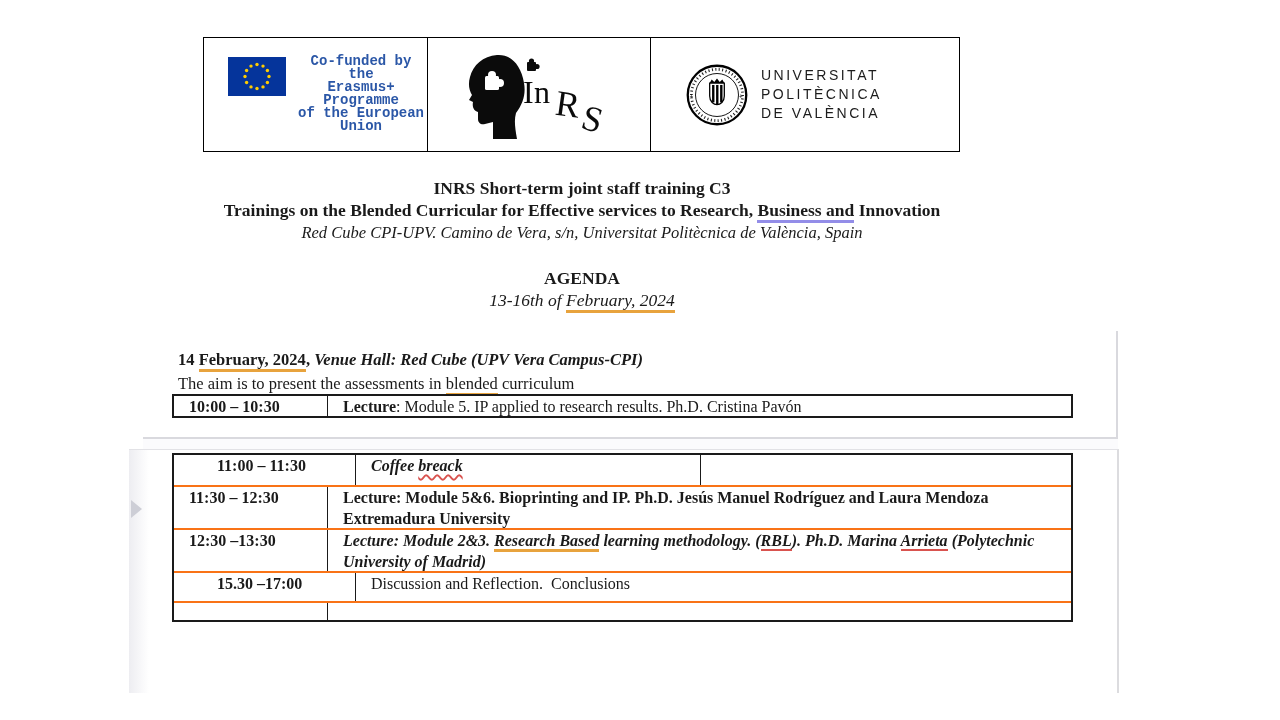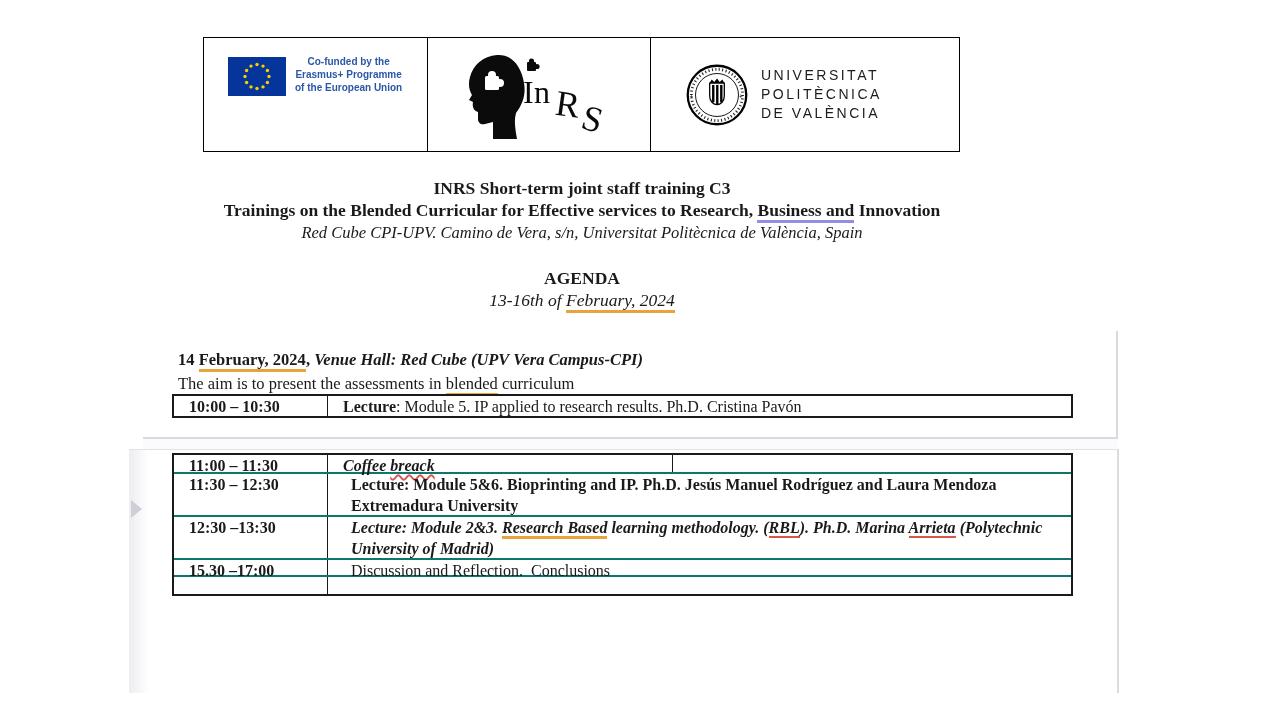--- a/index.html
+++ b/index.html
@@ -19,22 +19,22 @@
          border-left:11px solid #cdced6;}
 
   
   #banner{position:absolute;left:203px;top:37px;width:757px;height:115px;
           border:1.5px solid #000;display:flex;box-sizing:border-box;background:#fff;}
   .banner-cell{box-sizing:border-box;height:100%;}
   #cell-eu{width:224px;border-right:1px solid #000;display:flex;align-items:flex-start;padding:17px 0 0 24px;}
   #cell-inrs{width:223px;border-right:1px solid #000;display:flex;align-items:center;justify-content:center;}
   #cell-upv{width:306px;display:flex;align-items:center;padding-left:34px;}
   #eu-flag{width:58px;height:39px;flex:0 0 auto;margin-top:2px;}
-  #eu-text{margin-left:9px;font-family:Liberation Sans, sans-serif;
-           font-size:10px;line-height:13px;color:#2b57a7;text-align:center;font-weight:bold;}
+  #eu-text{margin-left:9px;font-family:Liberation Mono, monospace;
+           font-size:14px;line-height:13px;color:#2b57a7;text-align:center;font-weight:bold;}
   #upv-text{margin-left:12px;font-family:"Liberation Sans","DejaVu Sans",sans-serif;
             font-size:14px;line-height:19px;letter-spacing:2.5px;color:#1c1c1c;font-weight:400;}
 
   
   .centerline{position:absolute;left:82px;width:1000px;text-align:center;white-space:pre-wrap;}
   #title1{top:178px;font-weight:bold;font-size:17.5px;}
   #title2{top:200px;font-weight:bold;font-size:17.5px;}
   #title3{top:223px;font-style:italic;font-size:16.5px;}
   #agenda{top:268px;font-weight:bold;font-size:17.5px;}
   #dates{top:290px;font-style:italic;font-size:17.5px;}
@@ -48,26 +48,26 @@
   .u-purple{border-bottom:3px solid #938DE8;}
   .u-red{border-bottom:2px solid #D9534F;}
   .u-redwavy{text-decoration:underline wavy #D9534F 1.5px;text-underline-offset:3px;}
 
   
   .agtable{position:absolute;left:172px;width:901px;border:2px solid #1a1a1a;
            box-sizing:border-box;background:transparent;}
   #table1{top:394px;}
   #table2{top:453px;}
   .trow{display:flex;box-sizing:border-box;}
-  .trow + .trow{border-top:2px solid #0f766e;gap:8px;}
+  .trow + .trow{border-top:2px solid #f97316;}
   .tcell{box-sizing:border-box;padding:0px 6px 0 7px;font-size:16px;line-height:21px;white-space:pre-wrap;margin-left:8px;}
   .timecol{width:146px;flex:0 0 auto;border-right:1.5px solid #1a1a1a;font-weight:bold;}
   .desccol{flex:1;}
   .midcol{width:337px;flex:0 0 auto;border-right:1.5px solid #1a1a1a;}
-  .h24{height:17px;} .h45{height:43px;} .h44{height:42px;} .h21{height:19px;}
+  .h24{height:30px;padding-left:28px;} .h45{height:43px;} .h44{height:42px;} .h21{height:19px;}
   #table1 .trow{height:20px;}
 </style>
 </head>
 <body>
 
 <div id="screen">
 
   <div class="edge" id="page1-right-edge"></div>
   <div id="page-gap"></div>
   <div class="edge" id="page1-bottom-edge"></div>

